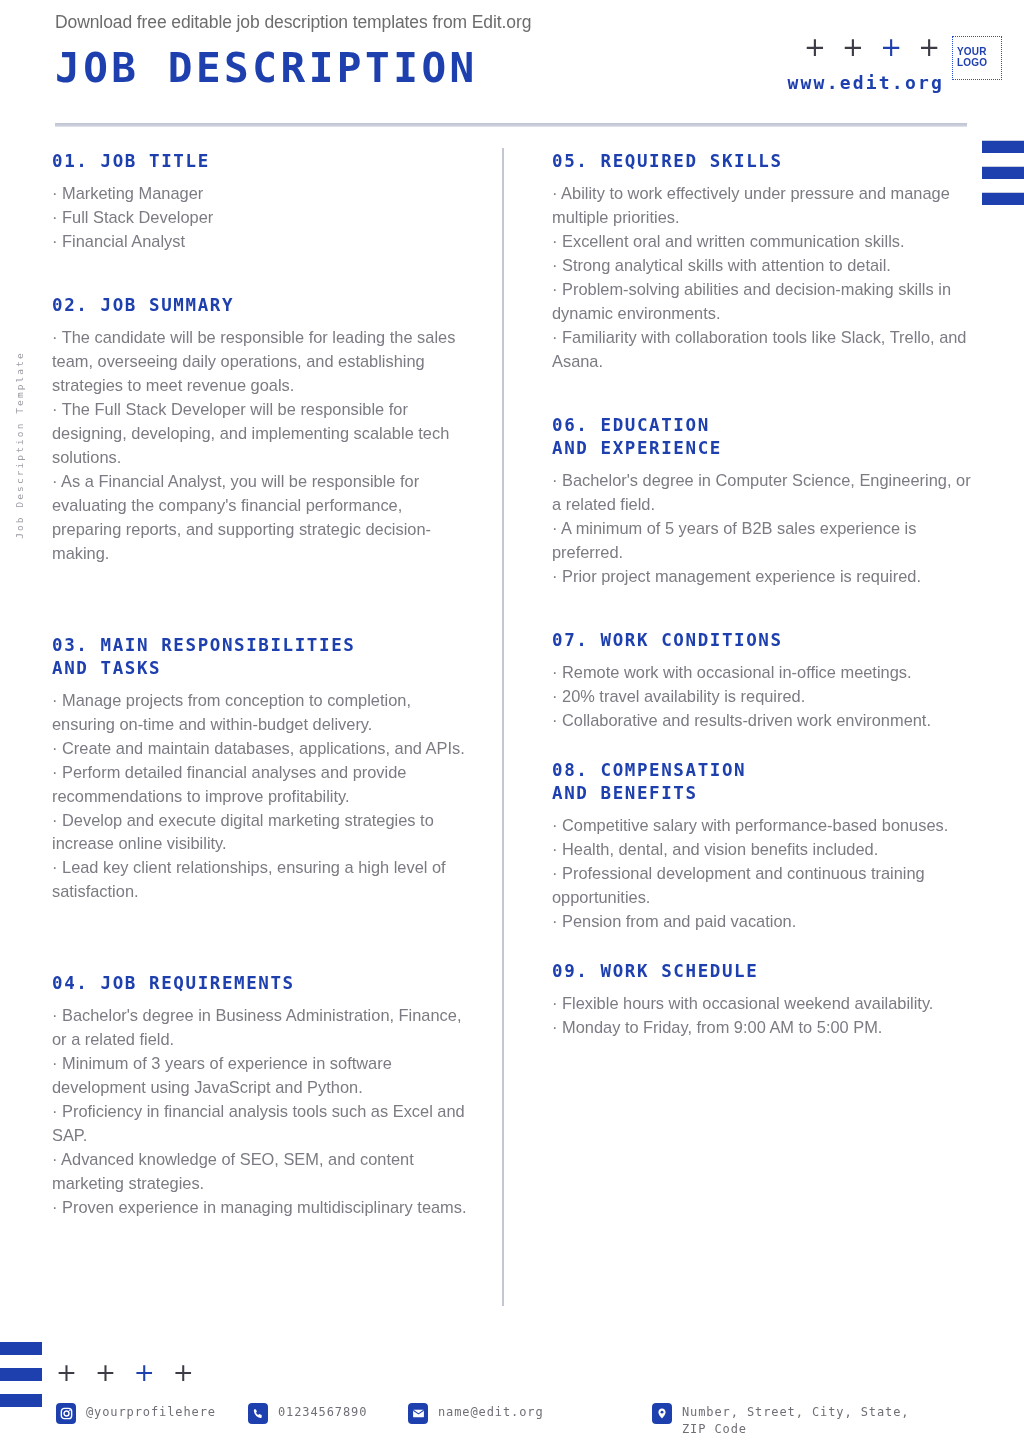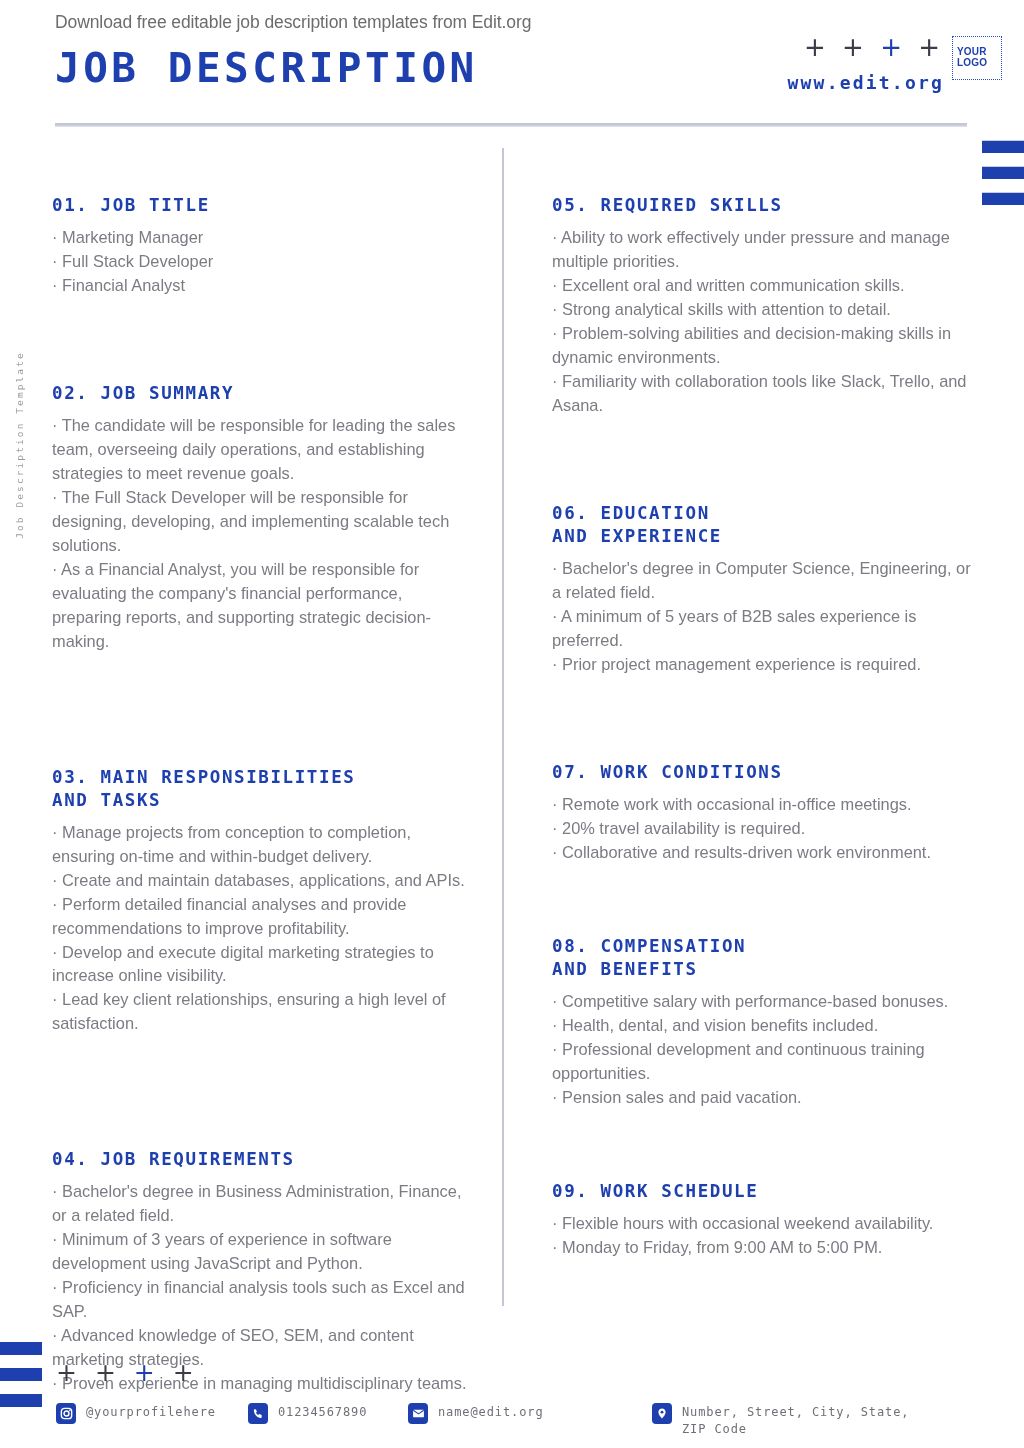--- a/index.html
+++ b/index.html
@@ -171,21 +171,21 @@
 
   .col-divider {
     position: absolute;
     left: 502px;
     top: 148px;
     width: 2px;
     height: 1158px;
     background: #c3c7d4;
   }
 
-  .section { margin-bottom: 0; margin-top: 44px; }
+  .section { margin-bottom: 0; }
 
   h2.sec-title {
     font-family: "DejaVu Sans Mono", monospace;
     font-size: 17.5px;
     font-weight: bold;
     color: #1e40af;
     letter-spacing: 1.6px;
     line-height: 1.32;
     margin: 0 0 9px 0;
     white-space: pre-line;
@@ -402,21 +402,21 @@
           </ul>
         </div>
         <div class="gap-sm"></div>
         <div class="section">
           <h2 class="sec-title">08. COMPENSATION
 AND BENEFITS</h2>
           <ul class="sec-list">
             <li>Competitive salary with performance-based bonuses.</li>
             <li>Health, dental, and vision benefits included.</li>
             <li>Professional development and continuous training opportunities.</li>
-            <li>Pension sales and paid vacation.</li>
+            <li>Pension from and paid vacation.</li>
           </ul>
         </div>
         <div class="gap-sm"></div>
         <div class="section">
           <h2 class="sec-title">09. WORK SCHEDULE</h2>
           <ul class="sec-list">
             <li>Flexible hours with occasional weekend availability.</li>
             <li>Monday to Friday, from 9:00 AM to 5:00 PM.</li>
           </ul>
         </div>

